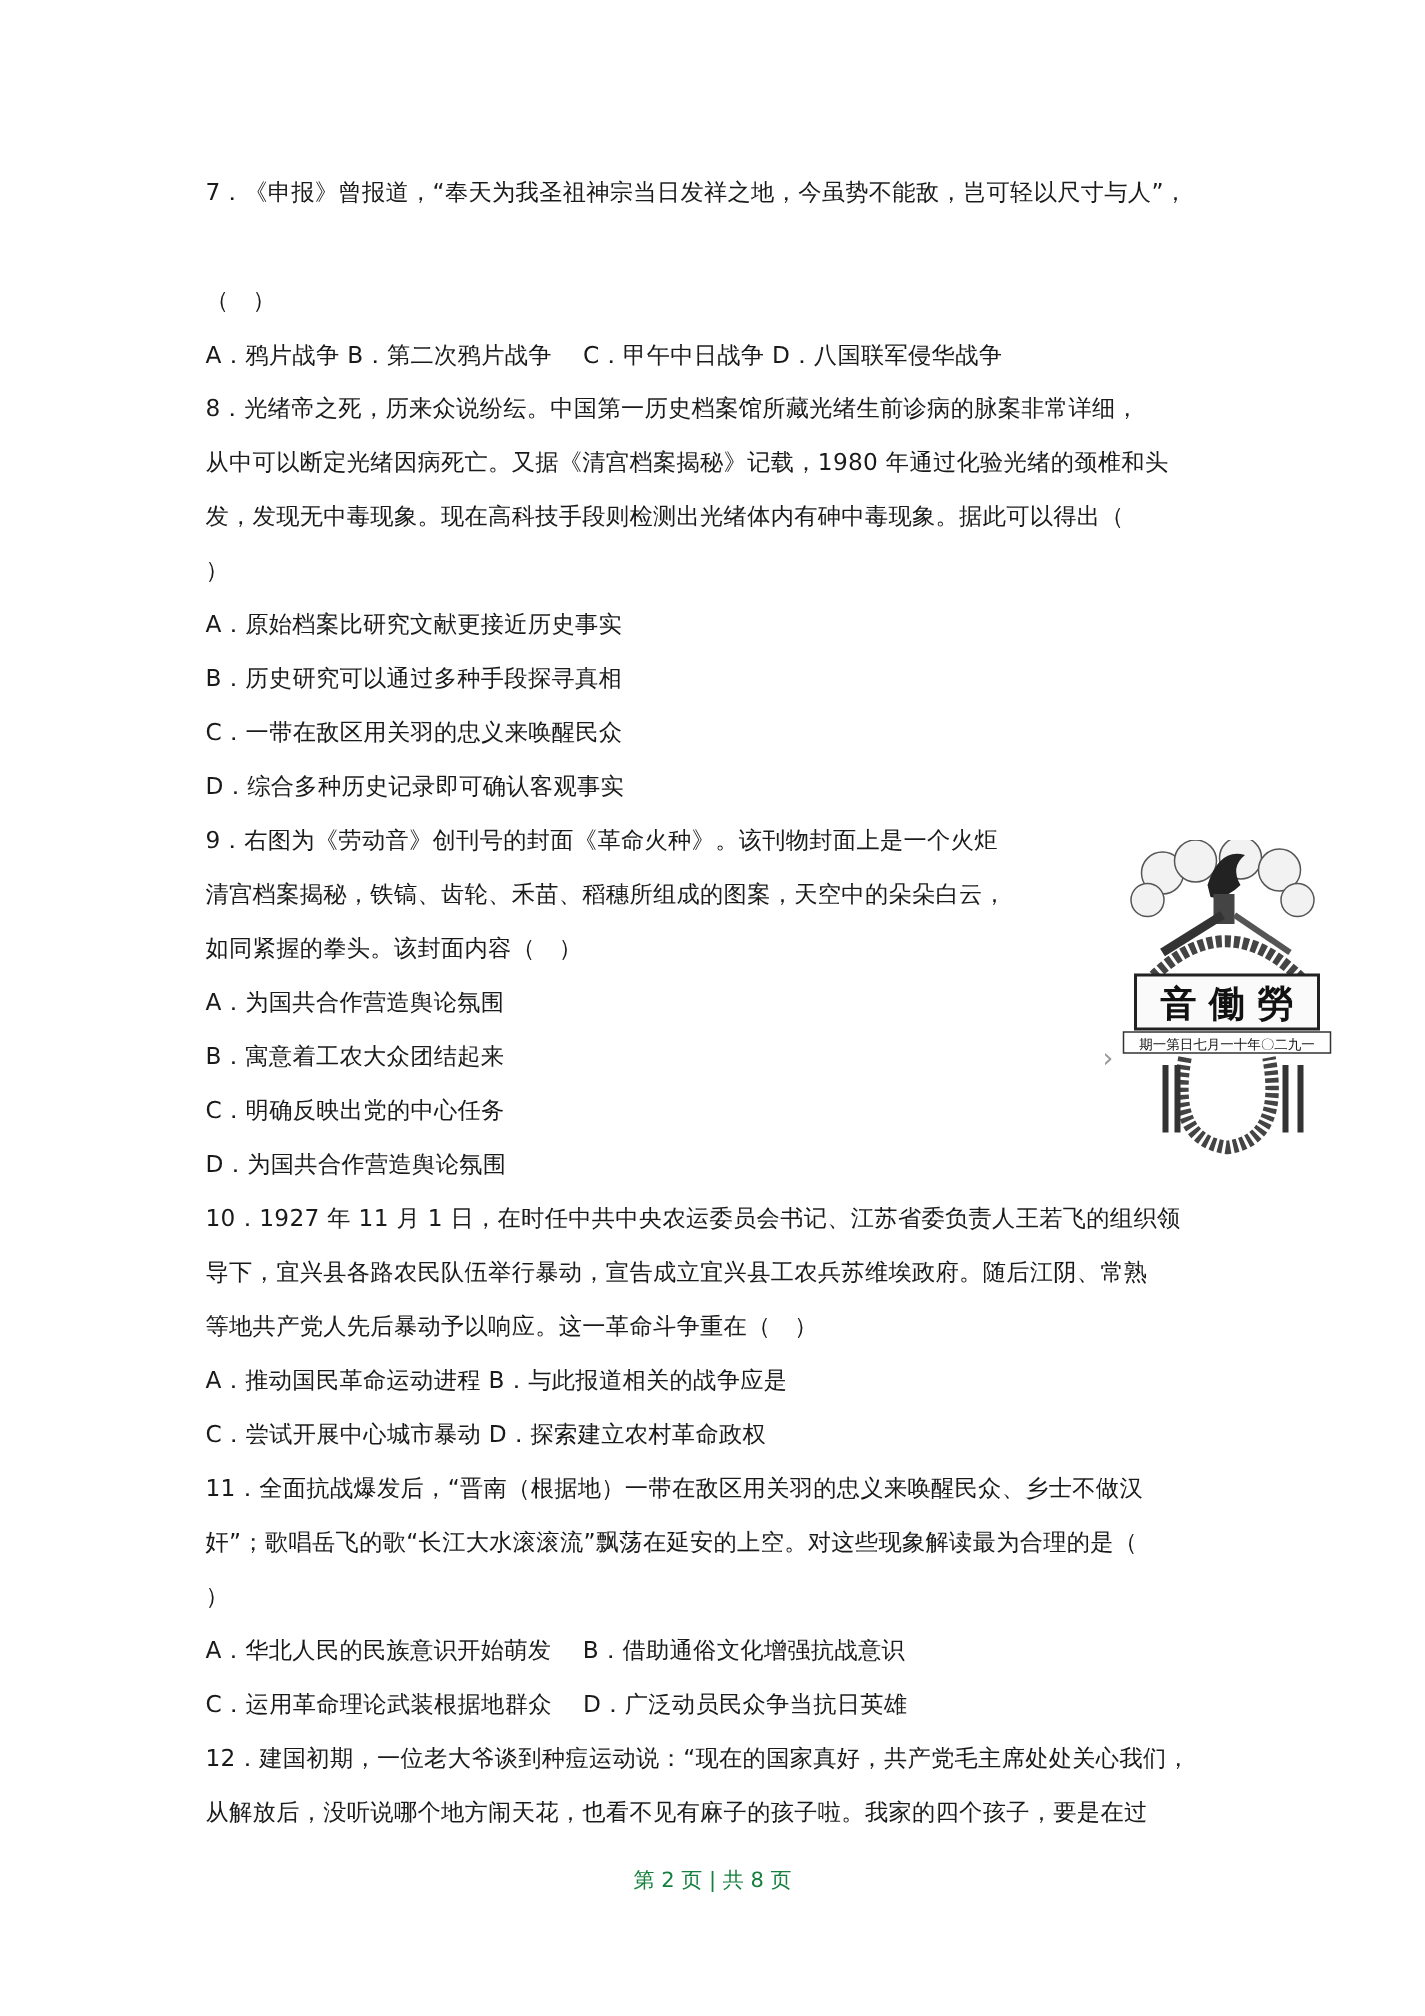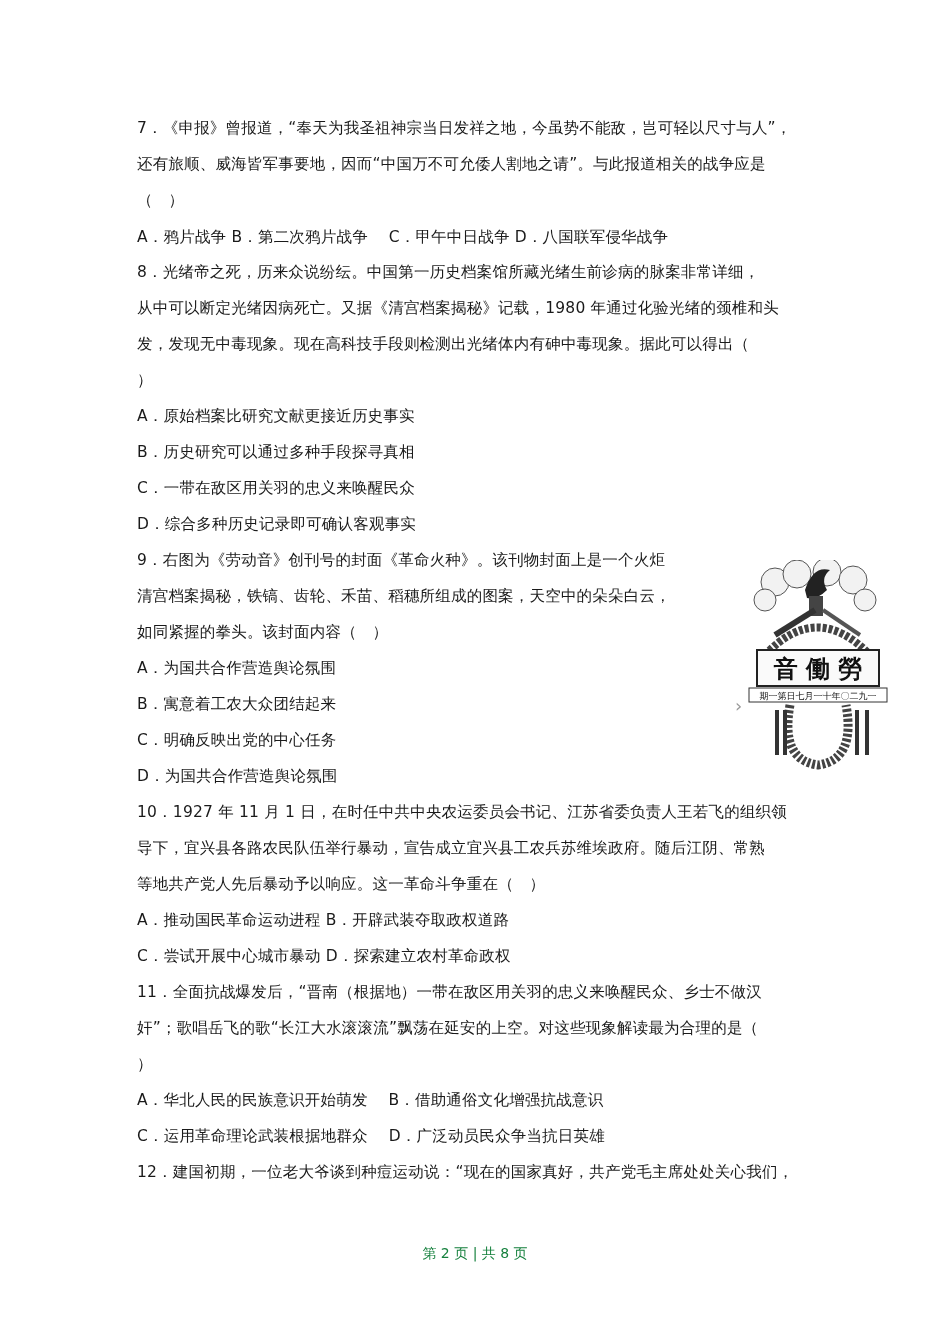--- a/index.html
+++ b/index.html
@@ -24,21 +24,20 @@
     position: absolute; left: 0px; top: 135px; width: 20px; height: 20px;
     color: #999; font-size: 18px;
   }
 </style>
 </head>
 <body>
 
 <div class="page">
 
   <div class="line" style="top:118px">7．《申报》曾报道，“奉天为我圣祖神宗当日发祥之地，今虽势不能敌，岂可轻以尺寸与人”，</div>
-  <div class="line" style="top:154px">还有旅顺、威海皆军事要地，因而“中国万不可允倭人割地之请”。与此报道相关的战争应是</div>
   <div class="line" style="top:190px">（　）</div>
   <div class="line" style="top:227px">A．鸦片战争 B．第二次鸦片战争　 C．甲午中日战争 D．八国联军侵华战争</div>
 
   <div class="line" style="top:262px">8．光绪帝之死，历来众说纷纭。中国第一历史档案馆所藏光绪生前诊病的脉案非常详细，</div>
   <div class="line" style="top:298px">从中可以断定光绪因病死亡。又据《清宫档案揭秘》记载，1980 年通过化验光绪的颈椎和头</div>
   <div class="line" style="top:334px">发，发现无中毒现象。现在高科技手段则检测出光绪体内有砷中毒现象。据此可以得出（</div>
   <div class="line" style="top:370px">）</div>
   <div class="line" style="top:406px">A．原始档案比研究文献更接近历史事实</div>
   <div class="line" style="top:442px">B．历史研究可以通过多种手段探寻真相</div>
   <div class="line" style="top:478px">C．一带在敌区用关羽的忠义来唤醒民众</div>
@@ -87,25 +86,26 @@
         <rect x="120" y="150" width="4" height="45"></rect>
         <rect x="130" y="150" width="4" height="45"></rect>
       </g>
     </svg>
     <div class="fig-arrow">›</div>
   </div>
 
   <div class="line" style="top:802px">10．1927 年 11 月 1 日，在时任中共中央农运委员会书记、江苏省委负责人王若飞的组织领</div>
   <div class="line" style="top:838px">导下，宜兴县各路农民队伍举行暴动，宣告成立宜兴县工农兵苏维埃政府。随后江阴、常熟</div>
   <div class="line" style="top:874px">等地共产党人先后暴动予以响应。这一革命斗争重在（　）</div>
-  <div class="line" style="top:910px">A．推动国民革命运动进程 B．开辟武装夺取政权道路</div>
+  <div class="line" style="top:910px">A．推动国民革命运动进程 B．与此报道相关的战争应是</div>
   <div class="line" style="top:946px">C．尝试开展中心城市暴动 D．探索建立农村革命政权</div>
 
   <div class="line" style="top:982px">11．全面抗战爆发后，“晋南（根据地）一带在敌区用关羽的忠义来唤醒民众、乡士不做汉</div>
   <div class="line" style="top:1018px">奸”；歌唱岳飞的歌“长江大水滚滚流”飘荡在延安的上空。对这些现象解读最为合理的是（</div>
   <div class="line" style="top:1054px">）</div>
   <div class="line" style="top:1090px">A．华北人民的民族意识开始萌发　 B．借助通俗文化增强抗战意识</div>
   <div class="line" style="top:1126px">C．运用革命理论武装根据地群众　 D．广泛动员民众争当抗日英雄</div>
 
   <div class="line" style="top:1162px">12．建国初期，一位老大爷谈到种痘运动说：“现在的国家真好，共产党毛主席处处关心我们，</div>
+  <div class="line" style="top:1198px">从解放后，没听说哪个地方闹天花，也看不见有麻子的孩子啦。我家的四个孩子，要是在过</div>
 
   <div class="footer">第 2 页 | 共 8 页</div>
 </div>
 
 </body></html>

